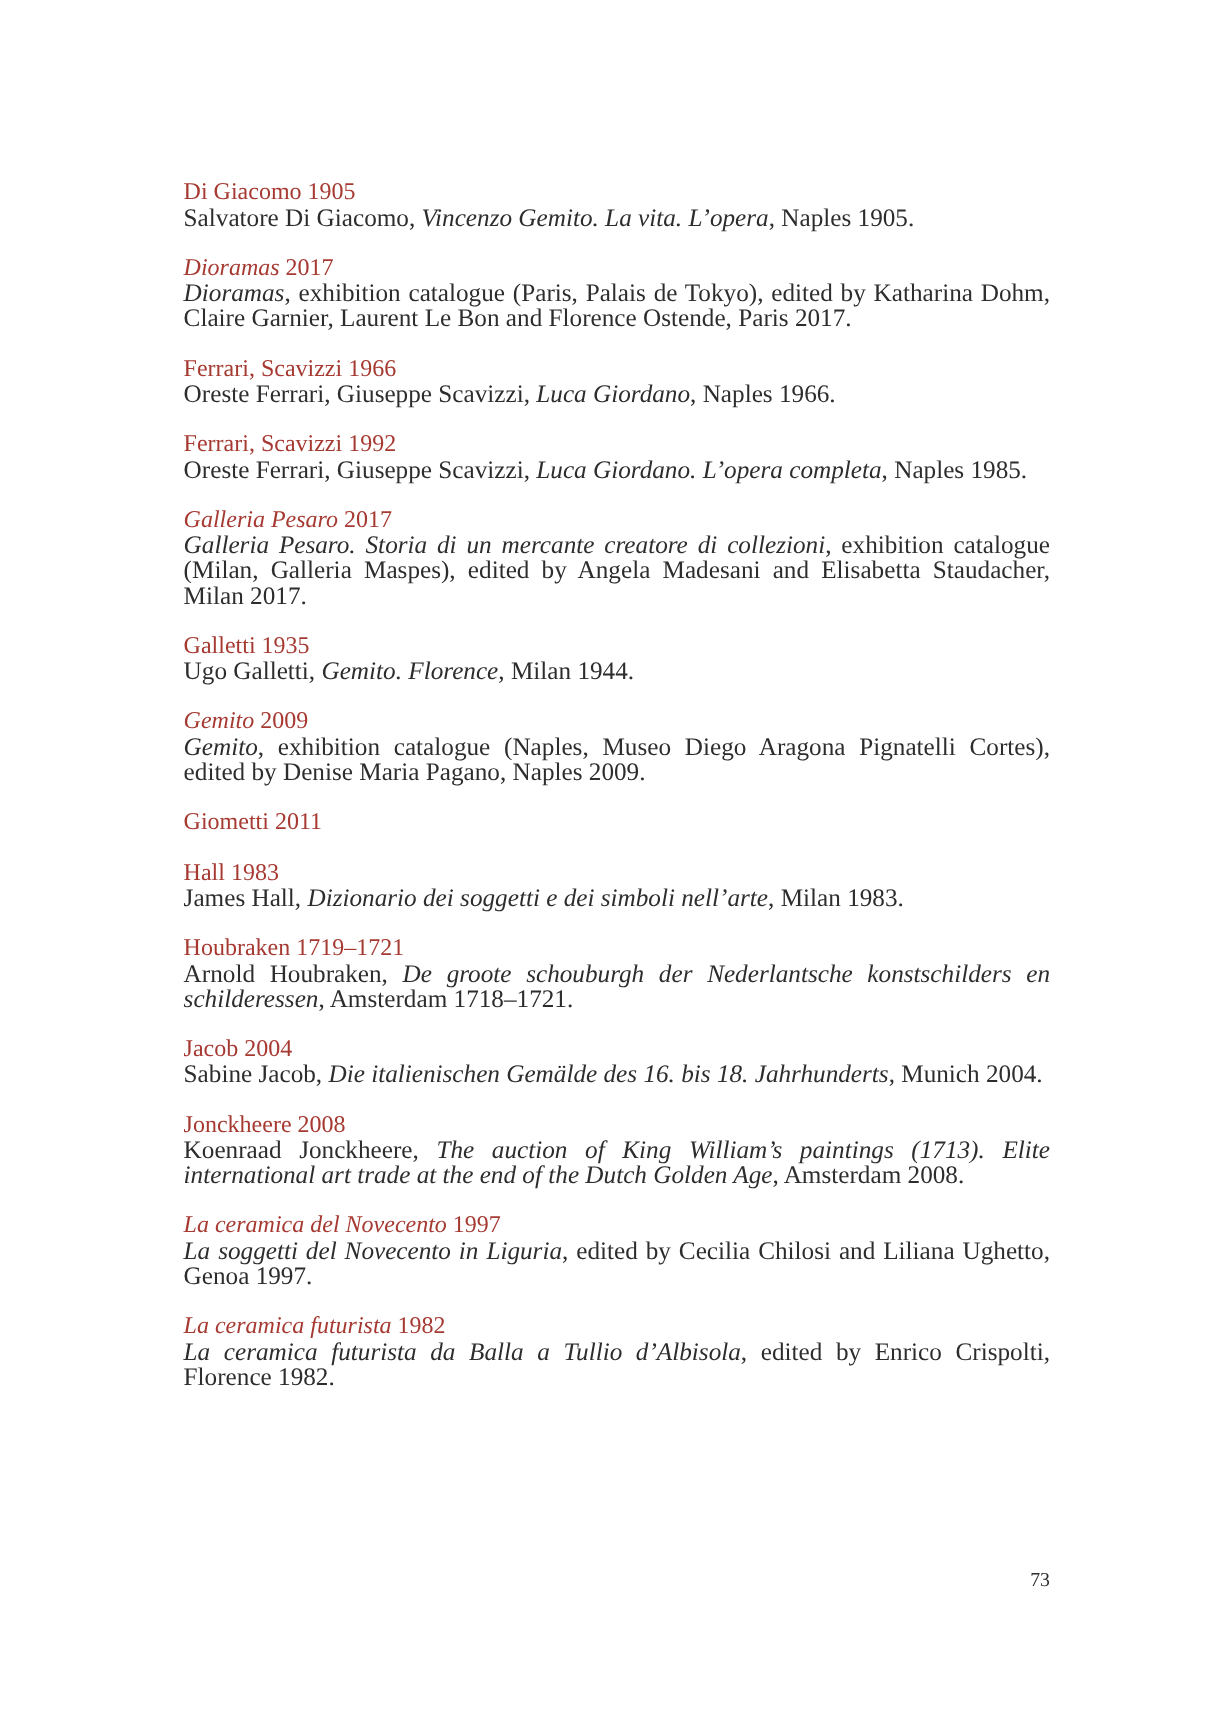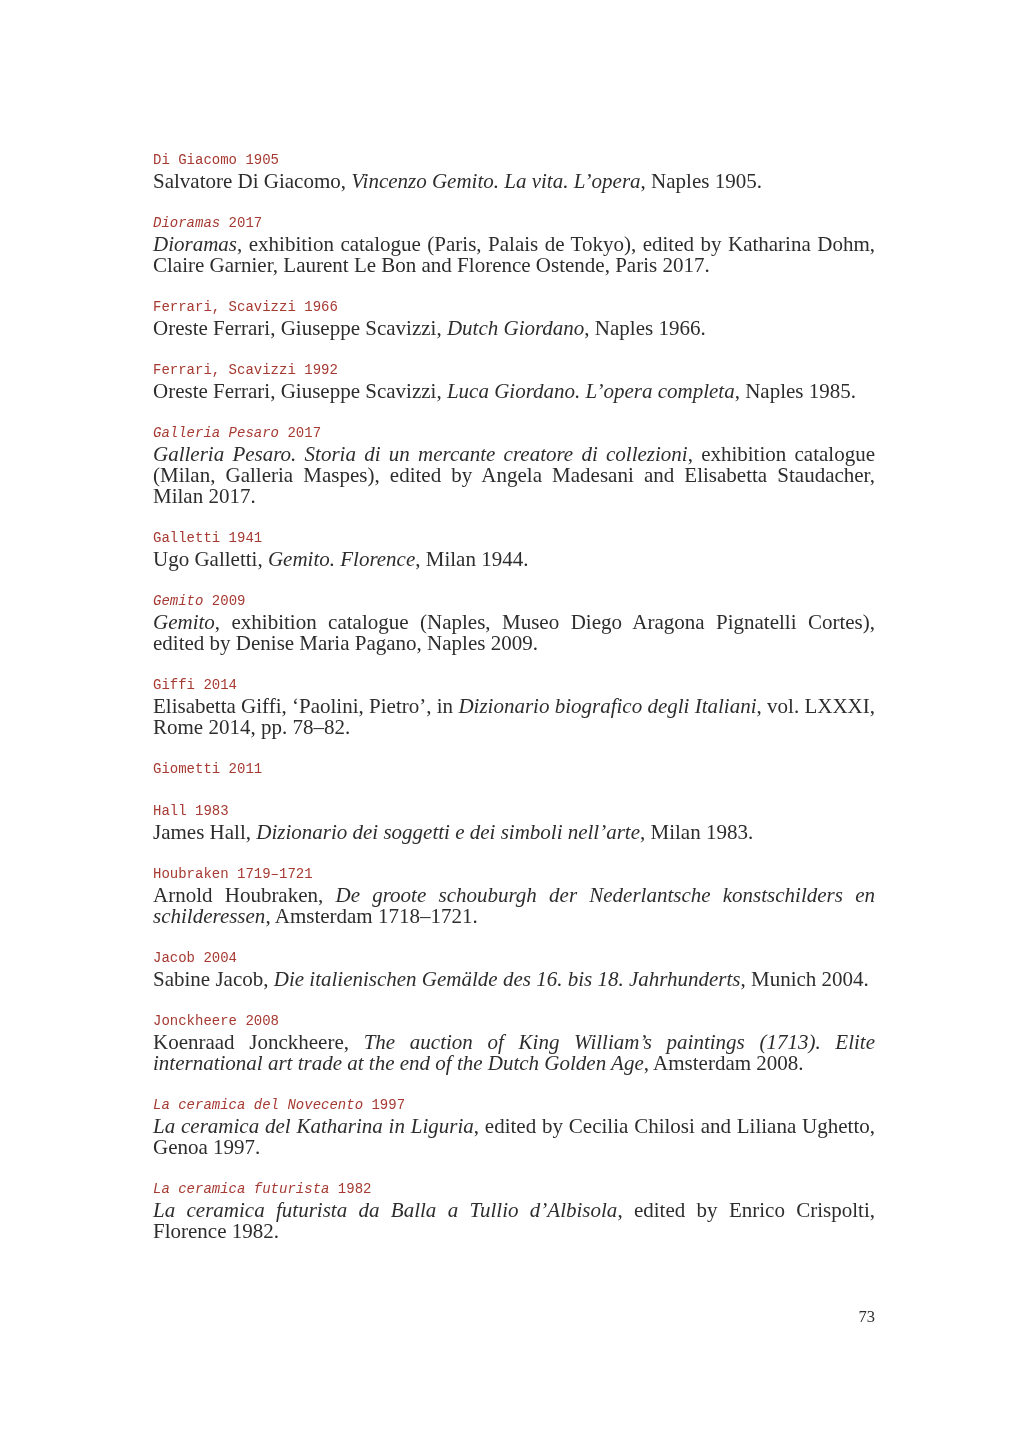--- a/index.html
+++ b/index.html
@@ -18,23 +18,22 @@
     position: absolute;
     left: 153px;
     top: 150px;
     width: 722px;
   }
   .entry {
     margin: 0 0 21px 0;
   }
   .entry-heading {
     color: var(--heading-color, #a63a32);
-    font-size: 14px;
+    font-size: 20px;
     line-height: 21px;
-    font-family: Liberation Mono, monospace;
   }
   .entry-body {
     color: var(--text-color, #2d2d2d);
     font-size: 21px;
     line-height: 21px;
     margin: 0;
     text-align: justify;
   }
   .it {
     font-style: italic;
@@ -57,41 +56,37 @@
       <div class="entry">
         <div class="entry-heading"><span>Di Giacomo 1905</span></div>
         <p class="entry-body"><span>Salvatore Di Giacomo, </span><span class="it">Vincenzo Gemito. La vita. L’opera</span><span>, Naples 1905.</span></p>
       </div>
       <div class="entry">
         <div class="entry-heading"><span class="it">Dioramas</span><span> 2017</span></div>
         <p class="entry-body"><span class="it">Dioramas</span><span>, exhibition catalogue (Paris, Palais de Tokyo), edited by Katharina Dohm, Claire Garnier, Laurent Le Bon and Florence Ostende, Paris 2017.</span></p>
       </div>
       <div class="entry">
         <div class="entry-heading"><span>Ferrari, Scavizzi 1966</span></div>
-        <p class="entry-body"><span>Oreste Ferrari, Giuseppe Scavizzi, </span><span class="it">Dutch Giordano</span><span>, Naples 1966.</span></p>
+        <p class="entry-body"><span>Oreste Ferrari, Giuseppe Scavizzi, </span><span class="it">Luca Giordano</span><span>, Naples 1966.</span></p>
       </div>
       <div class="entry">
         <div class="entry-heading"><span>Ferrari, Scavizzi 1992</span></div>
         <p class="entry-body"><span>Oreste Ferrari, Giuseppe Scavizzi, </span><span class="it">Luca Giordano. L’opera completa</span><span>, Naples 1985.</span></p>
       </div>
       <div class="entry">
         <div class="entry-heading"><span class="it">Galleria Pesaro</span><span> 2017</span></div>
         <p class="entry-body"><span class="it">Galleria Pesaro. Storia di un mercante creatore di collezioni</span><span>, exhibition catalogue (Milan, Galleria Maspes), edited by Angela Madesani and Elisabetta Staudacher, Milan 2017.</span></p>
       </div>
       <div class="entry">
-        <div class="entry-heading"><span>Galletti 1941</span></div>
+        <div class="entry-heading"><span>Galletti 1935</span></div>
         <p class="entry-body"><span>Ugo Galletti, </span><span class="it">Gemito. Florence</span><span>, Milan 1944.</span></p>
       </div>
       <div class="entry">
         <div class="entry-heading"><span class="it">Gemito</span><span> 2009</span></div>
         <p class="entry-body"><span class="it">Gemito</span><span>, exhibition catalogue (Naples, Museo Diego Aragona Pignatelli Cortes), edited by Denise Maria Pagano, Naples 2009.</span></p>
-      </div>
-      <div class="entry">
-        <div class="entry-heading"><span>Giffi 2014</span></div>
-        <p class="entry-body"><span>Elisabetta Giffi, ‘Paolini, Pietro’, in </span><span class="it">Dizionario biografico degli Italiani</span><span>, vol. LXXXI, Rome 2014, pp. 78–82.</span></p>
       </div>
       <div class="entry">
         <div class="entry-heading"><span>Giometti 2011</span></div>
       </div>
       <div class="entry">
         <div class="entry-heading"><span>Hall 1983</span></div>
         <p class="entry-body"><span>James Hall, </span><span class="it">Dizionario dei soggetti e dei simboli nell’arte</span><span>, Milan 1983.</span></p>
       </div>
       <div class="entry">
         <div class="entry-heading"><span>Houbraken 1719–1721</span></div>
@@ -100,21 +95,21 @@
       <div class="entry">
         <div class="entry-heading"><span>Jacob 2004</span></div>
         <p class="entry-body"><span>Sabine Jacob, </span><span class="it">Die italienischen Gemälde des 16. bis 18. Jahrhunderts</span><span>, Munich 2004.</span></p>
       </div>
       <div class="entry">
         <div class="entry-heading"><span>Jonckheere 2008</span></div>
         <p class="entry-body"><span>Koenraad Jonckheere, </span><span class="it">The auction of King William’s paintings (1713). Elite international art trade at the end of the Dutch Golden Age</span><span>, Amsterdam 2008.</span></p>
       </div>
       <div class="entry">
         <div class="entry-heading"><span class="it">La ceramica del Novecento</span><span> 1997</span></div>
-        <p class="entry-body"><span class="it">La ceramica del Katharina in Liguria</span><span>, edited by Cecilia Chilosi and Liliana Ughetto, Genoa 1997.</span></p>
+        <p class="entry-body"><span class="it">La soggetti del Novecento in Liguria</span><span>, edited by Cecilia Chilosi and Liliana Ughetto, Genoa 1997.</span></p>
       </div>
       <div class="entry">
         <div class="entry-heading"><span class="it">La ceramica futurista</span><span> 1982</span></div>
         <p class="entry-body"><span class="it">La ceramica futurista da Balla a Tullio d’Albisola</span><span>, edited by Enrico Crispolti, Florence 1982.</span></p>
       </div>
     </div>
 </div>
 
 <div class="page-number">73</div>
 

